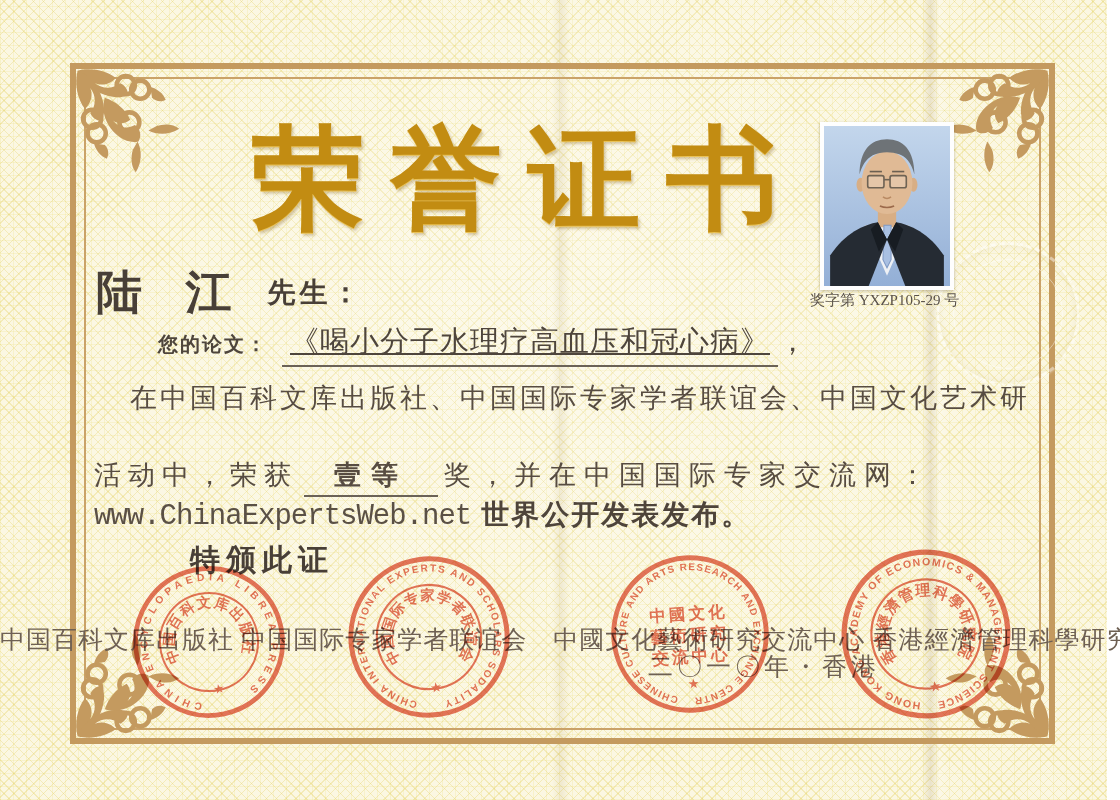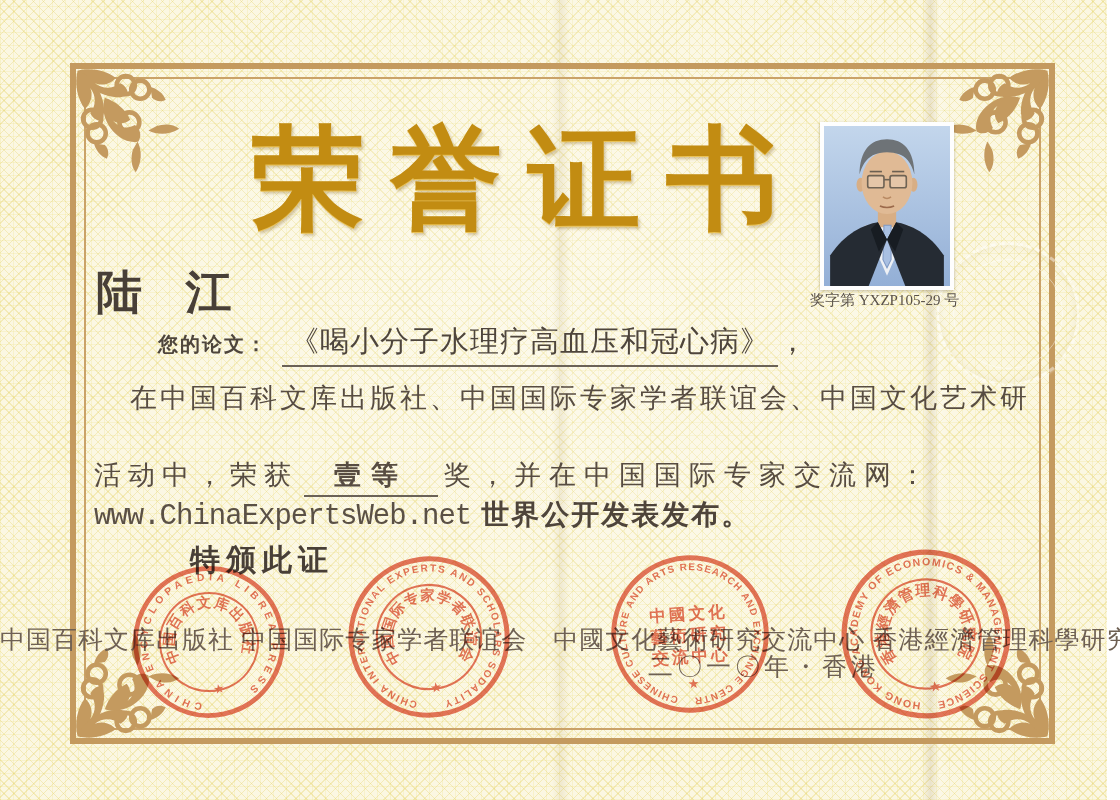--- a/index.html
+++ b/index.html
@@ -35,21 +35,21 @@
   .photo-frame svg{width:100%;height:100%;display:block;}
   .photo-caption{position:absolute;left:810px;top:291px;width:170px;font-size:15px;color:#5a5249;
     letter-spacing:0px;font-family:Liberation Serif, serif;}
 
   .salutation{position:absolute;left:96px;top:262px;display:flex;align-items:center;gap:20px;color:#483f37;}
   .salutation .name{font-size:46px;font-weight:bold;letter-spacing:16px;}
   .salutation .honorific{font-size:28px;font-weight:bold;letter-spacing:4px;}
 
   .paper-row{position:absolute;left:158px;top:322px;display:flex;align-items:baseline;color:#4e453c;}
   .paper-row .label{font-size:20px;font-weight:bold;letter-spacing:2px;}
-  .paper-row .title{font-size:29px;letter-spacing:1px;border-bottom:2px solid #6b6257;padding:0 8px 3px 8px;margin-left:14px;}
+  .paper-row .title{font-size:29px;letter-spacing:1px;border-bottom:2px solid #6b6257;padding:0 8px 3px 8px;margin-left:14px;text-decoration:underline;}
   .paper-row .after{font-size:29px;}
 
   .body-line{position:absolute;color:#574c41;font-size:27px;letter-spacing:3px;white-space:nowrap;}
   .bl1{left:130px;top:380px;}
   .bl2{left:92px;top:419px;}
   .bl3{left:94px;top:457px;letter-spacing:7px;display:flex;align-items:baseline;}
   .bl3 .award{border-bottom:2px solid #6b6257;padding:0 30px 2px 30px;margin:0 6px;font-weight:bold;letter-spacing:10px;}
   .bl3 .suffix{letter-spacing:8px;}
   .bl4{left:94px;top:496px;display:flex;align-items:baseline;letter-spacing:0;}
   .bl4 .url{font-family:"Liberation Mono","DejaVu Sans Mono",monospace;font-size:29px;color:#5a5045;letter-spacing:-1px;}
@@ -167,20 +167,21 @@
       <line x1="45" y1="45" x2="57" y2="45" stroke="#6b5f51" stroke-width="1.6"></line>
       <line x1="67" y1="45" x2="79" y2="45" stroke="#6b5f51" stroke-width="1.6"></line>
       <path d="M58,70 Q62,73 66,70" stroke="#b98a63" stroke-width="1.4" fill="none"></path>
       <path d="M55,79 Q62,82 69,79" stroke="#9c6a4b" stroke-width="1.6" fill="none"></path>
     </svg>
   </div>
   <div class="photo-caption">奖字第 YXZP105-29 号</div>
 
   <div class="salutation">
     <span class="name">陆 江</span>
+    <span class="honorific">先生：</span>
   </div>
 
   <div class="paper-row">
     <span class="label">您的论文：</span>
     <span class="title">《喝小分子水理疗高血压和冠心病》</span>
     <span class="after">，</span>
   </div>
 
   <div class="body-line bl1">在中国百科文库出版社、中国国际专家学者联谊会、中国文化艺术研</div>
   <div class="body-line bl3">

